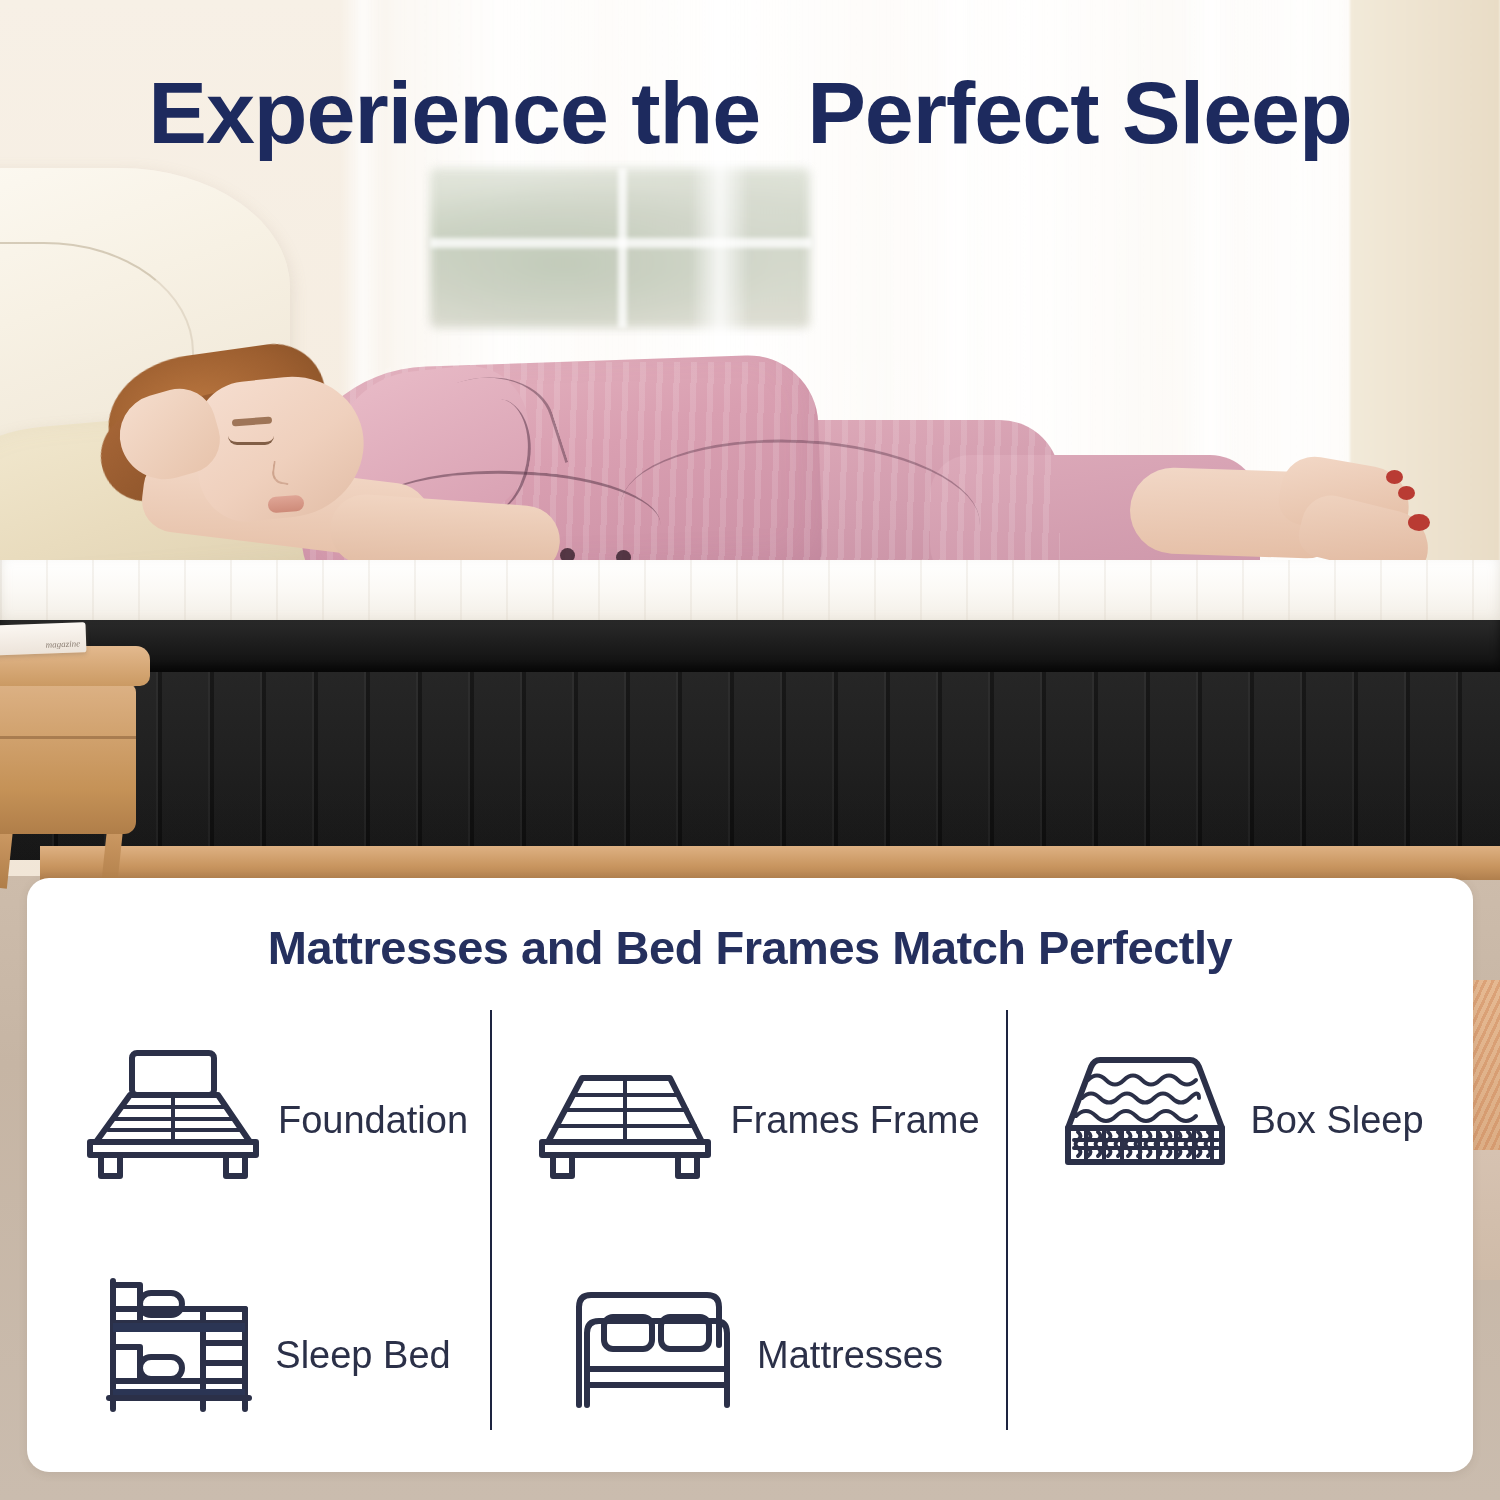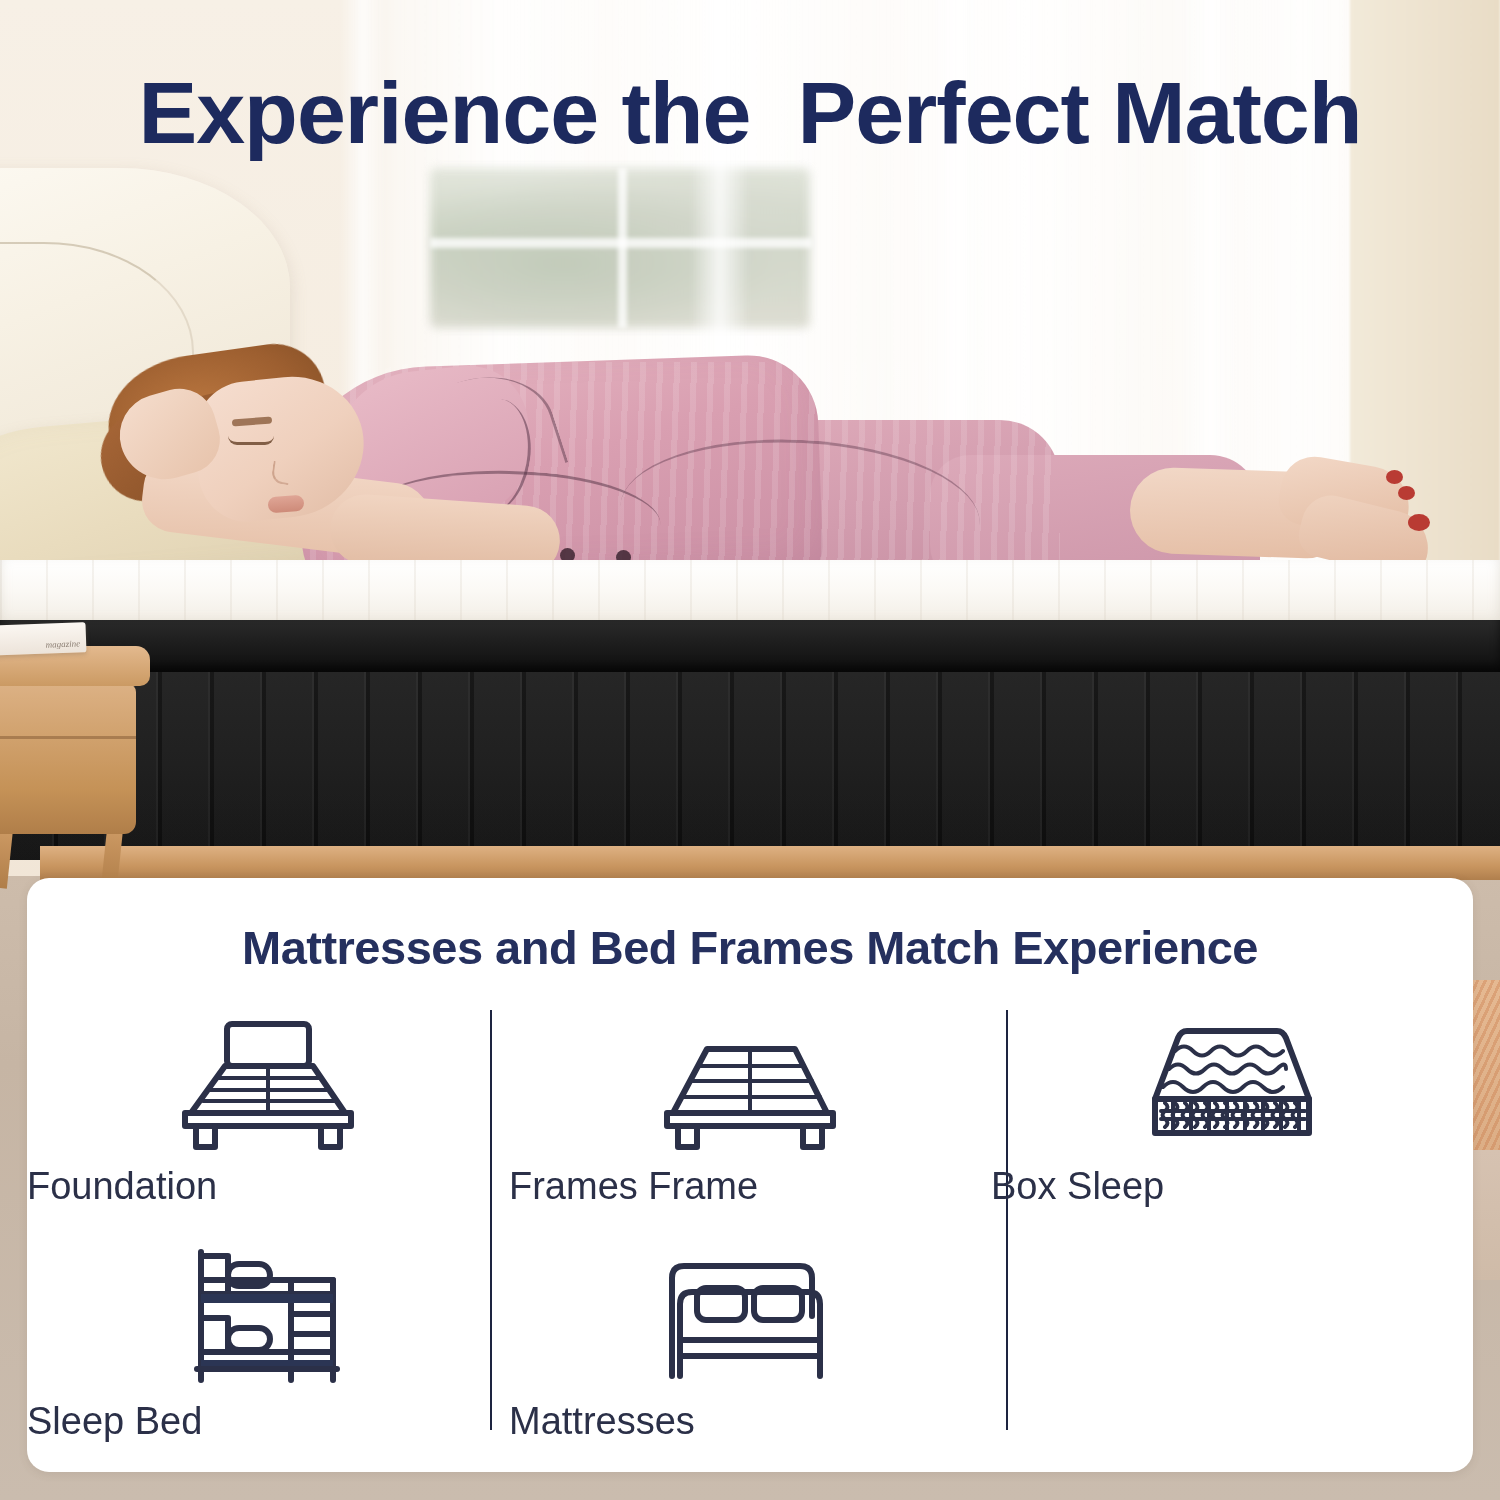--- a/index.html
+++ b/index.html
@@ -326,22 +326,22 @@
   #div1 { left:463px; }
   #div2 { left:979px; }
 
   .grid {
     position:absolute; left:0; top:118px; width:100%; height:470px;
     display:grid;
     grid-template-columns:1fr 1fr 1fr;
     grid-template-rows:1fr 1fr;
   }
   .cell {
-    display:flex; flex-direction:column;
-    justify-content:center;
+    display:flex; flex-direction:row;
+    align-items:center; justify-content:center;
   }
   .cell .ico { height:132px; display:flex; align-items:flex-end; justify-content:center; }
   .cell .lbl {
     margin-top:14px; font-size:38px; color:#2b3048;
     font-family:"Liberation Sans", sans-serif; font-weight:400;
   }
   svg { display:block; overflow:visible; }
   .st { fill:none; stroke:#2b3048; stroke-width:6; stroke-linejoin:round; stroke-linecap:round; }
   .st-thin { fill:none; stroke:#2b3048; stroke-width:4; stroke-linejoin:round; stroke-linecap:round; }
   .fill-navy { fill:#2b3554; }
@@ -408,24 +408,24 @@
   <div class="ns-leg" style="left:-6px;"></div>
   <div class="ns-leg" style="left:104px;"></div>
   <div class="nightstand-body"></div>
   <div class="nightstand-line"></div>
   <div class="nightstand-top"></div>
   <div class="magazine">
     <span>magazine</span>
   </div>
 </div>
 
-<div id="headline">Experience the  Perfect Match</div>
+<div id="headline">Experience the  Perfect Sleep</div>
 
 <div id="card">
-  <div id="card-title">Mattresses and Bed Frames Match Experience</div>
+  <div id="card-title">Mattresses and Bed Frames Match Perfectly</div>
   <div class="divider" id="div1"></div>
   <div class="divider" id="div2"></div>
 
   <div class="grid">
 
     <div class="cell">
       <div class="ico">
         <svg width="210" height="130" viewBox="0 0 210 130">
           <rect class="st" x="64" y="3" width="82" height="42" rx="5"></rect>
           <path class="st" d="M62 45 H150 L182 92 H28 Z"></path>

